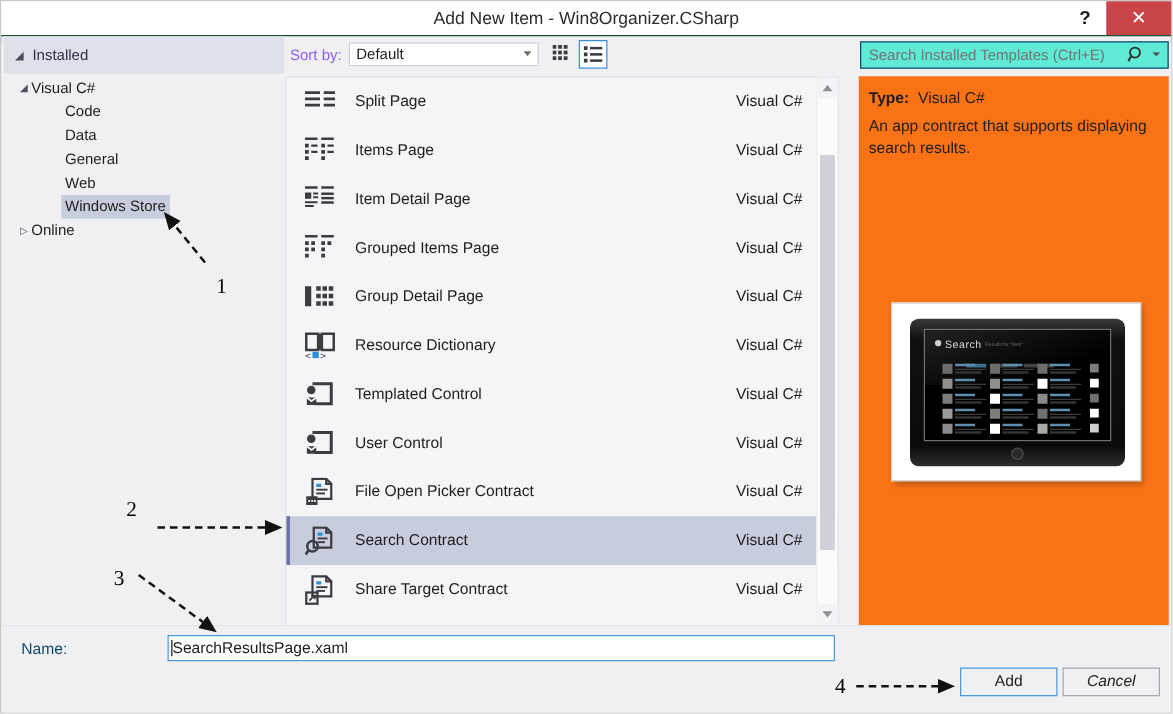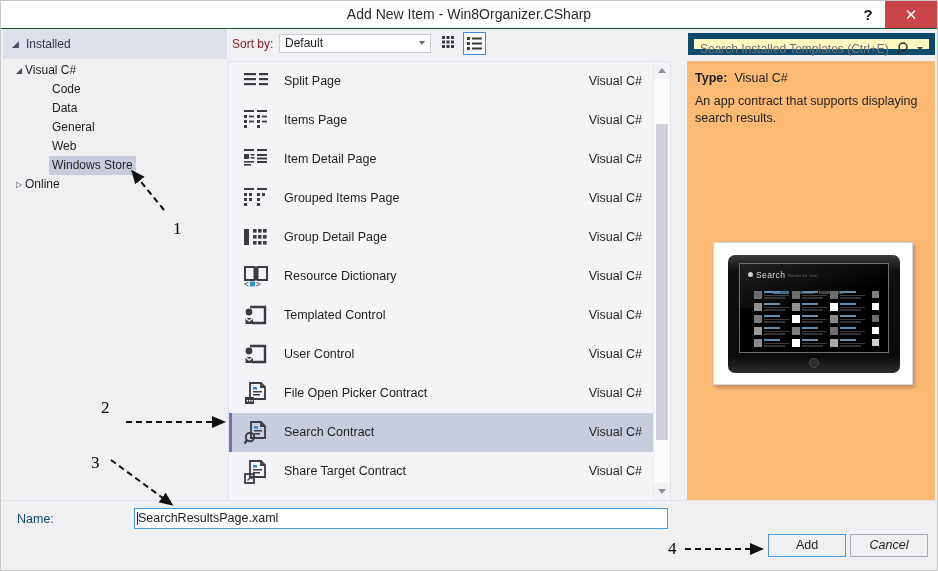--- a/index.html
+++ b/index.html
@@ -95,21 +95,21 @@
     margin-left: 9px;
     margin-right: 7px;
     color: #4a4f60;
     font-size: 9px;
     transform: translateY(-1px);
   }
   .sortby-label {
     position: absolute;
     left: 231px; top: 0;
     line-height: 30px;
-    color: #7f1d1d;
+    color: #8b5cf6;
     font-size: 12px;
   }
   .sortby-select {
     position: absolute;
     left: 278px; top: 5px;
     width: 152px; height: 19px;
     background: #ffffff;
     border: 1px solid #cccedb;
     box-sizing: border-box;
   }
@@ -134,22 +134,22 @@
     width: 23px; height: 23px;
     box-sizing: border-box;
   }
   .viewbtn.grid { left: 437px; border: 1px solid transparent; }
   .viewbtn.list { left: 462px; border: 1px solid #3c8ddc; background: #ffffff; }
   .viewbtn svg { display: block; margin: 3px auto 0; }
   .searchbox {
     position: absolute;
     left: 687px; top: 4px;
     width: 247px; height: 22px;
-    background: #fef9c3;
-    border: 6px solid #0c4a6e;
+    background: #5eead4;
+    border: 1px solid #0c4a6e;
     box-sizing: border-box;
   }
   .searchbox .ph {
     position: absolute;
     left: 6px; top: 0;
     line-height: 20px;
     font-size: 12px;
     color: #737378;
     white-space: nowrap;
   }
@@ -270,21 +270,21 @@
     left: 2px; top: 62px;
     width: 12px; height: 316px;
     background: #d0d0da;
   }
 
   
   .infopanel {
     position: absolute;
     left: 686px; top: 60px;
     width: 248px; height: 440px;
-    background: #fdba74;
+    background: #f97316;
   }
   .info-type {
     position: absolute;
     left: 8px; top: 10px;
     font-size: 12.5px;
     color: #1e1e1e;
     white-space: nowrap;
   }
   .info-type b { font-weight: bold; }
   .info-type span.v { margin-left: 7px; }

